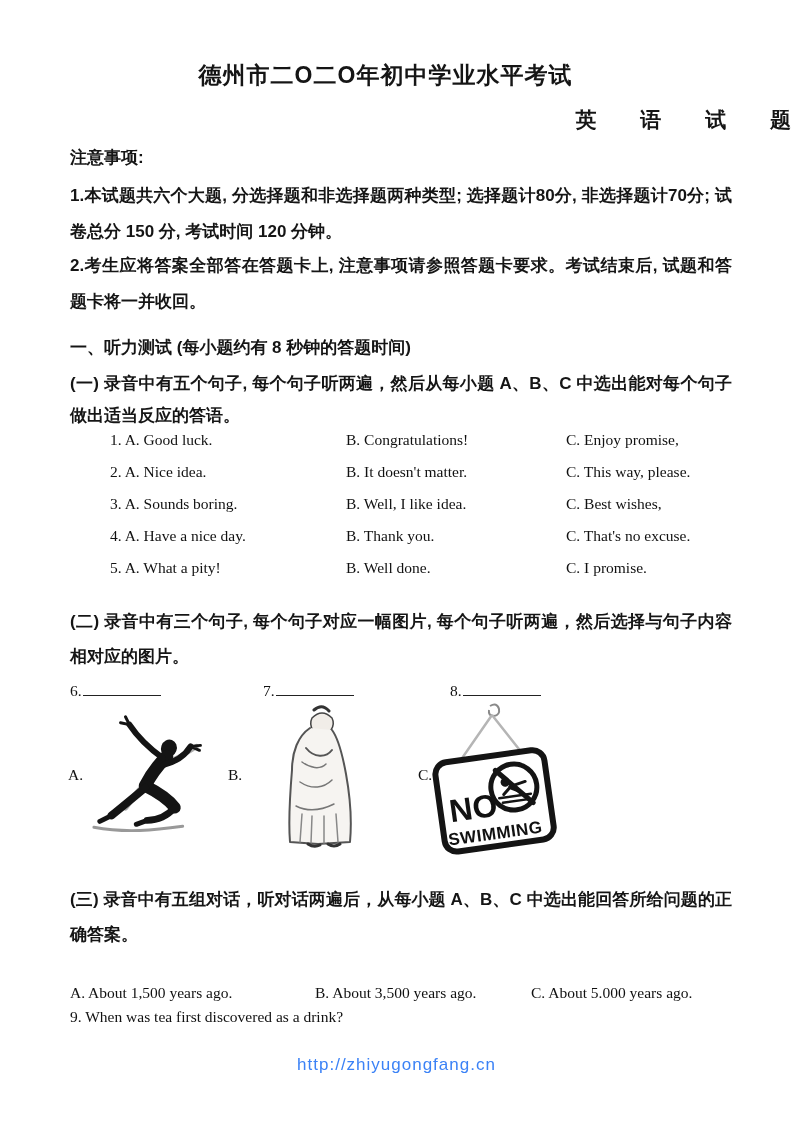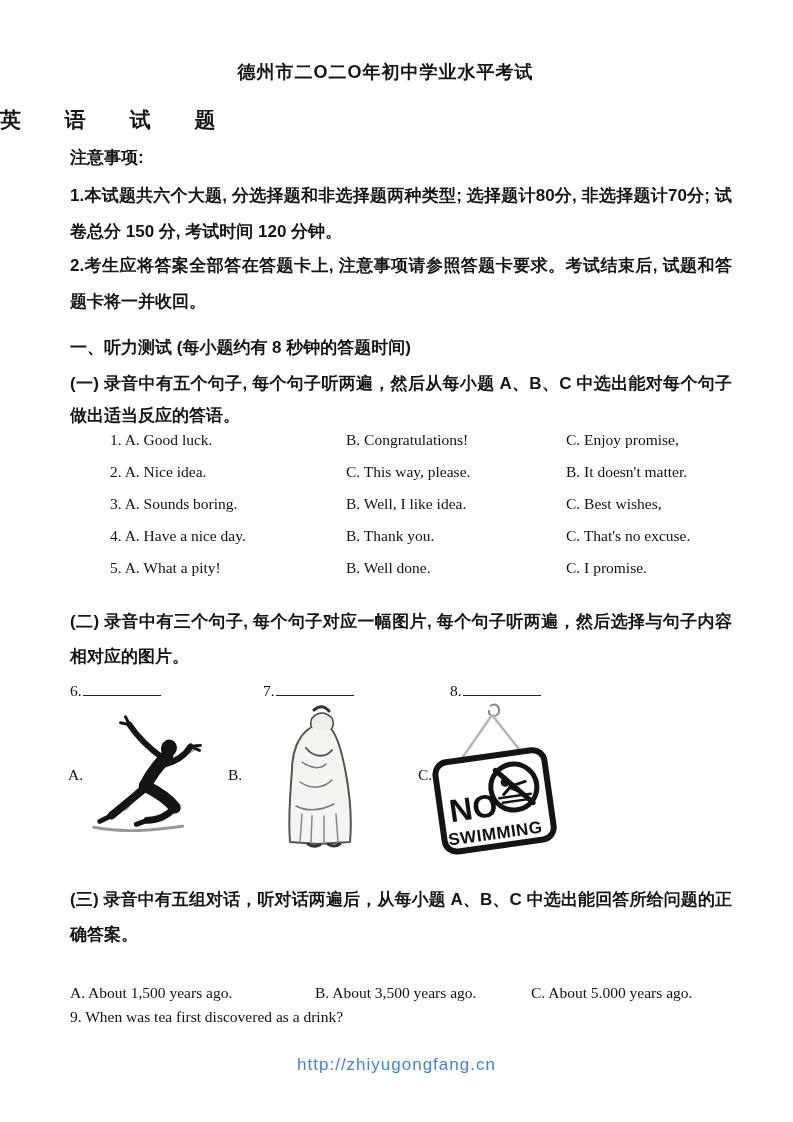--- a/index.html
+++ b/index.html
@@ -13,25 +13,25 @@
   }
   .cn {
     font-family:"Liberation Sans","DejaVu Sans",sans-serif;
     font-weight:bold;
     color:#151515;
   }
   .abs { position:absolute; }
   .title1 {
     top:60px; left:0; width:771px;
     text-align:center;
-    font-size:18px; letter-spacing:1px;
+    font-size:23px; letter-spacing:1px;
   }
   .title2 {
     top:106px; left:0; width:793px;
-    text-align:left;
+    text-align:right;
     font-size:21px; word-spacing:34px; letter-spacing:2px;
   }
   .notice-heading { top:146px; left:70px; font-size:17px; }
   .para {
     left:70px; width:662px;
     font-size:17px; line-height:36px;
     text-align:justify;
   }
   .p-notice1 { top:178px; }
   .p-notice2 { top:248px; }
@@ -83,22 +83,22 @@
   <div class="abs para cn p-part1">(一) 录音中有五个句子, 每个句子听两遍，然后从每小题 A、B、C 中选出能对每个句子做出适当反应的答语。</div>
 
   <div class="abs qrows">
     <div class="qrow">
       <span>1. A. Good luck.</span>
       <span>B. Congratulations!</span>
       <span>C. Enjoy promise,</span>
     </div>
     <div class="qrow">
       <span>2. A. Nice idea.</span>
+      <span>B. It doesn't matter.</span>
       <span>C. This way, please.</span>
-      <span>B. It doesn't matter.</span>
     </div>
     <div class="qrow">
       <span>3. A. Sounds boring.</span>
       <span>B. Well, I like idea.</span>
       <span>C. Best wishes,</span>
     </div>
     <div class="qrow">
       <span>4. A. Have a nice day.</span>
       <span>B. Thank you.</span>
       <span>C. That's no excuse.</span>

